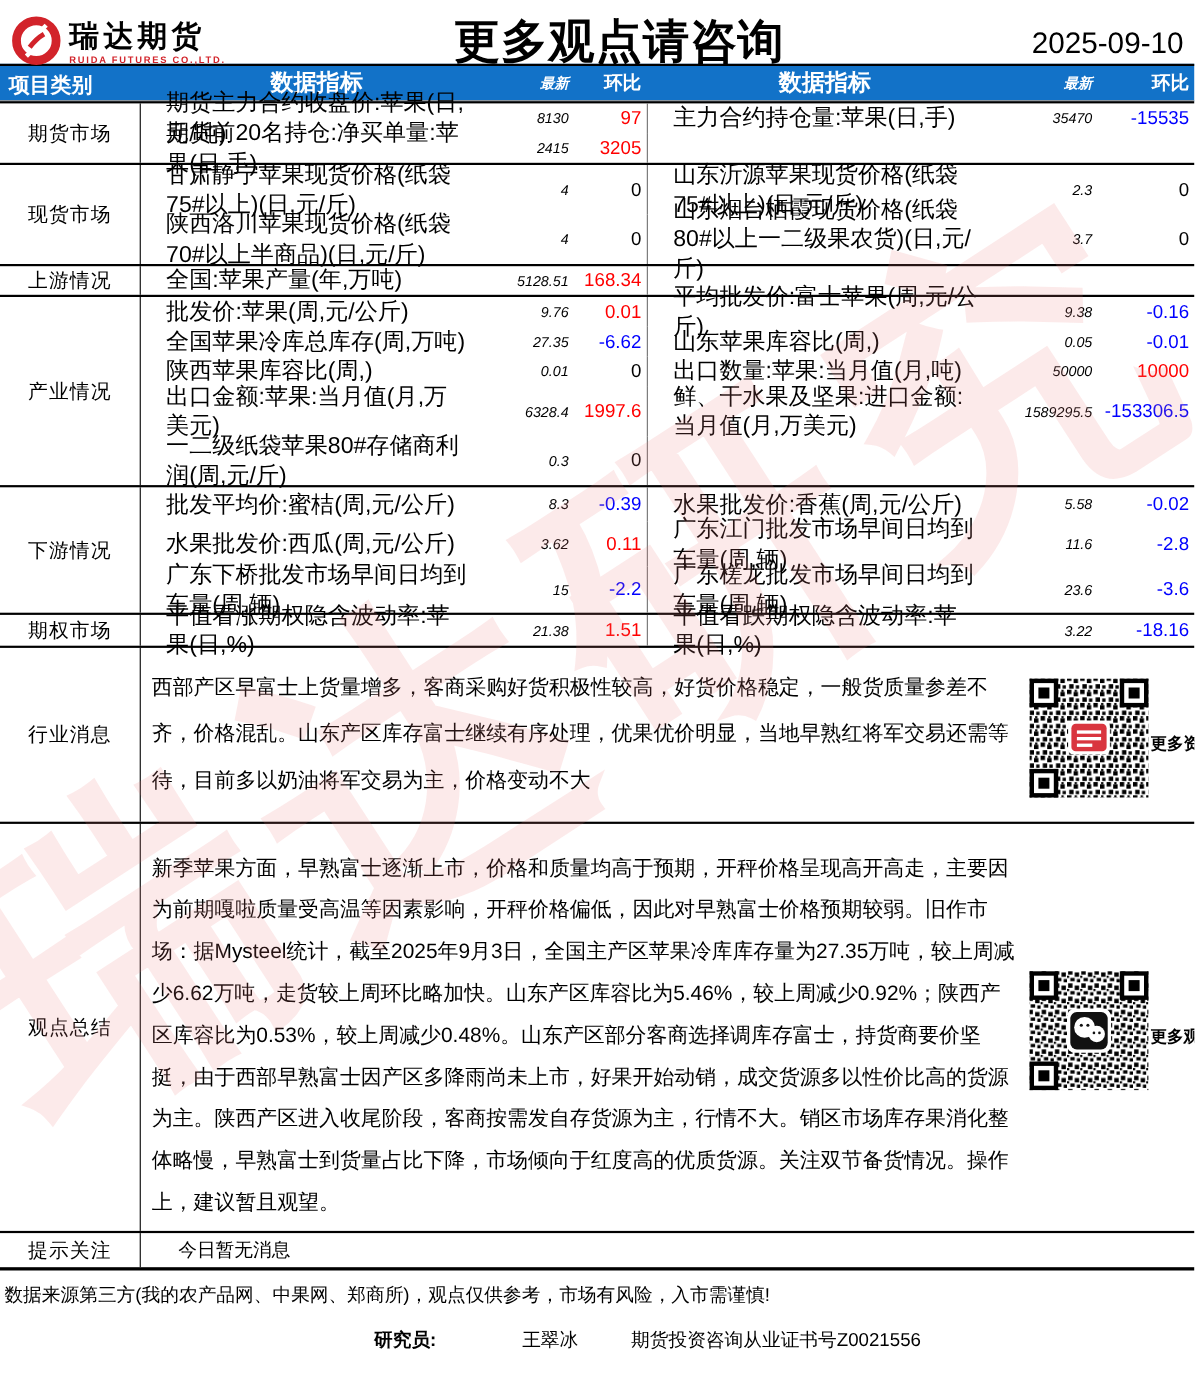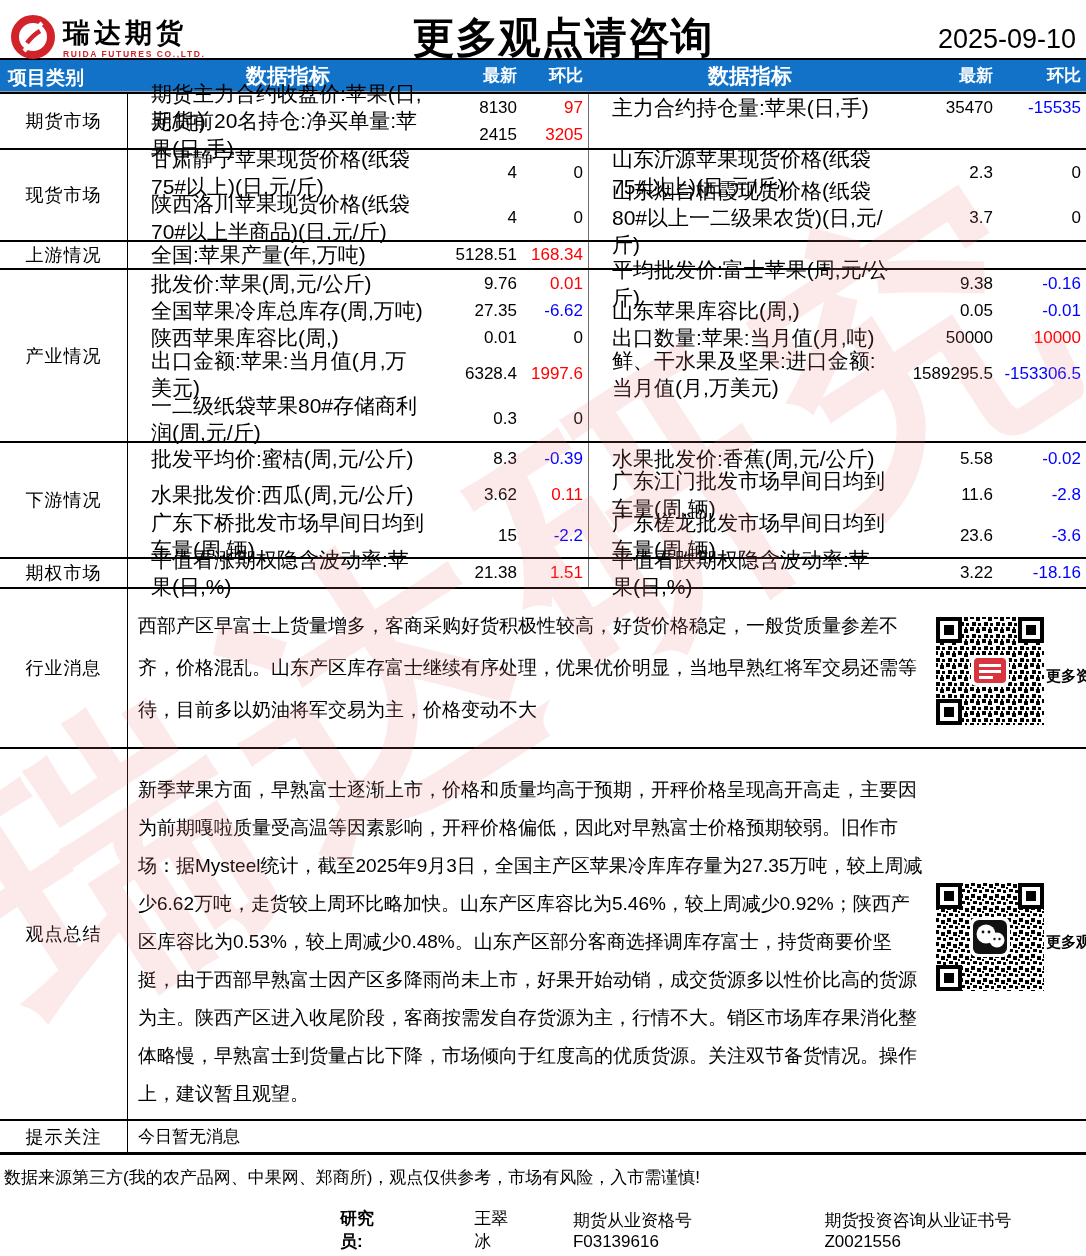--- a/index.html
+++ b/index.html
@@ -16,28 +16,28 @@
   .date{width:210px;text-align:right;font-size:27px;padding-top:16px;}
 
   
   .thead{display:flex;align-items:flex-end;background:#1272c8;color:#fff;font-weight:bold;font-size:19px;height:31px;border-top:2px solid #000;border-bottom:1px solid #9a9a9a;}
   .cat-h{width:128px;padding-left:8px;box-sizing:border-box;}
   .thead .lhalf,.thead .rhalf{border:none;height:100%;}
   .hc{text-align:center !important;font-weight:bold;}
 
   
   .section{display:flex;border-top:2px solid #000;}
-  .section.last{border-bottom:3px solid #000;}
+  .section.last{border-bottom:3px solid #000;gap:24px;}
   .cat{width:128px;box-sizing:border-box;border-right:1px solid #000;display:flex;align-items:center;justify-content:center;font-size:18px;letter-spacing:1px;}
   .rows{flex:1;display:flex;flex-direction:column;}
   .trow{display:flex;}
   .lhalf{width:460px;display:flex;align-items:center;box-sizing:border-box;}
   .rhalf{flex:1;display:flex;align-items:center;border-left:1px solid #6f6f6f;box-sizing:border-box;}
   .lbl{flex:1;padding:0 4px 0 7px;font-size:21px;line-height:1.3;margin-left:16px;}
-  .val{width:88px;text-align:right;font-size:17px;flex:none;}
+  .val{width:88px;text-align:right;font-size:13px;flex:none;font-style:italic;}
   .chg{width:66px;text-align:right;font-size:17px;padding-right:5px;flex:none;}
   .rhalf .val{width:100px;}
   .rhalf .chg{width:88px;}
   .tup{color:#ff0000;}
   .tdown{color:#0000ff;}
   .tflat{color:#000;}
 
   
   .free{flex:1;display:flex;box-sizing:border-box;}
   .ftext{flex:1;font-size:19px;line-height:2.2;padding:6px 6px 6px 10px;display:flex;align-items:center;box-sizing:border-box;}
@@ -403,19 +403,18 @@
     <div class="cat">提示关注</div>
     <div class="notice-row">
         <span>今日暂无消息</span>
       </div>
   </div>
 
   <div class="source">数据来源第三方(我的农产品网、中果网、郑商所)，观点仅供参考，市场有风险，入市需谨慎!</div>
   <div class="researcher">
     <span class="r-label">研究员:</span>
     <span class="r-name">王翠冰</span>
-    <span class="r-q">期货从业资格号F03139616</span>
     <span class="r-a">期货投资咨询从业证书号Z0021556</span>
   </div>
 
   <div class="disc-title">免责声明</div>
 
 </div>
 
 </body></html>

